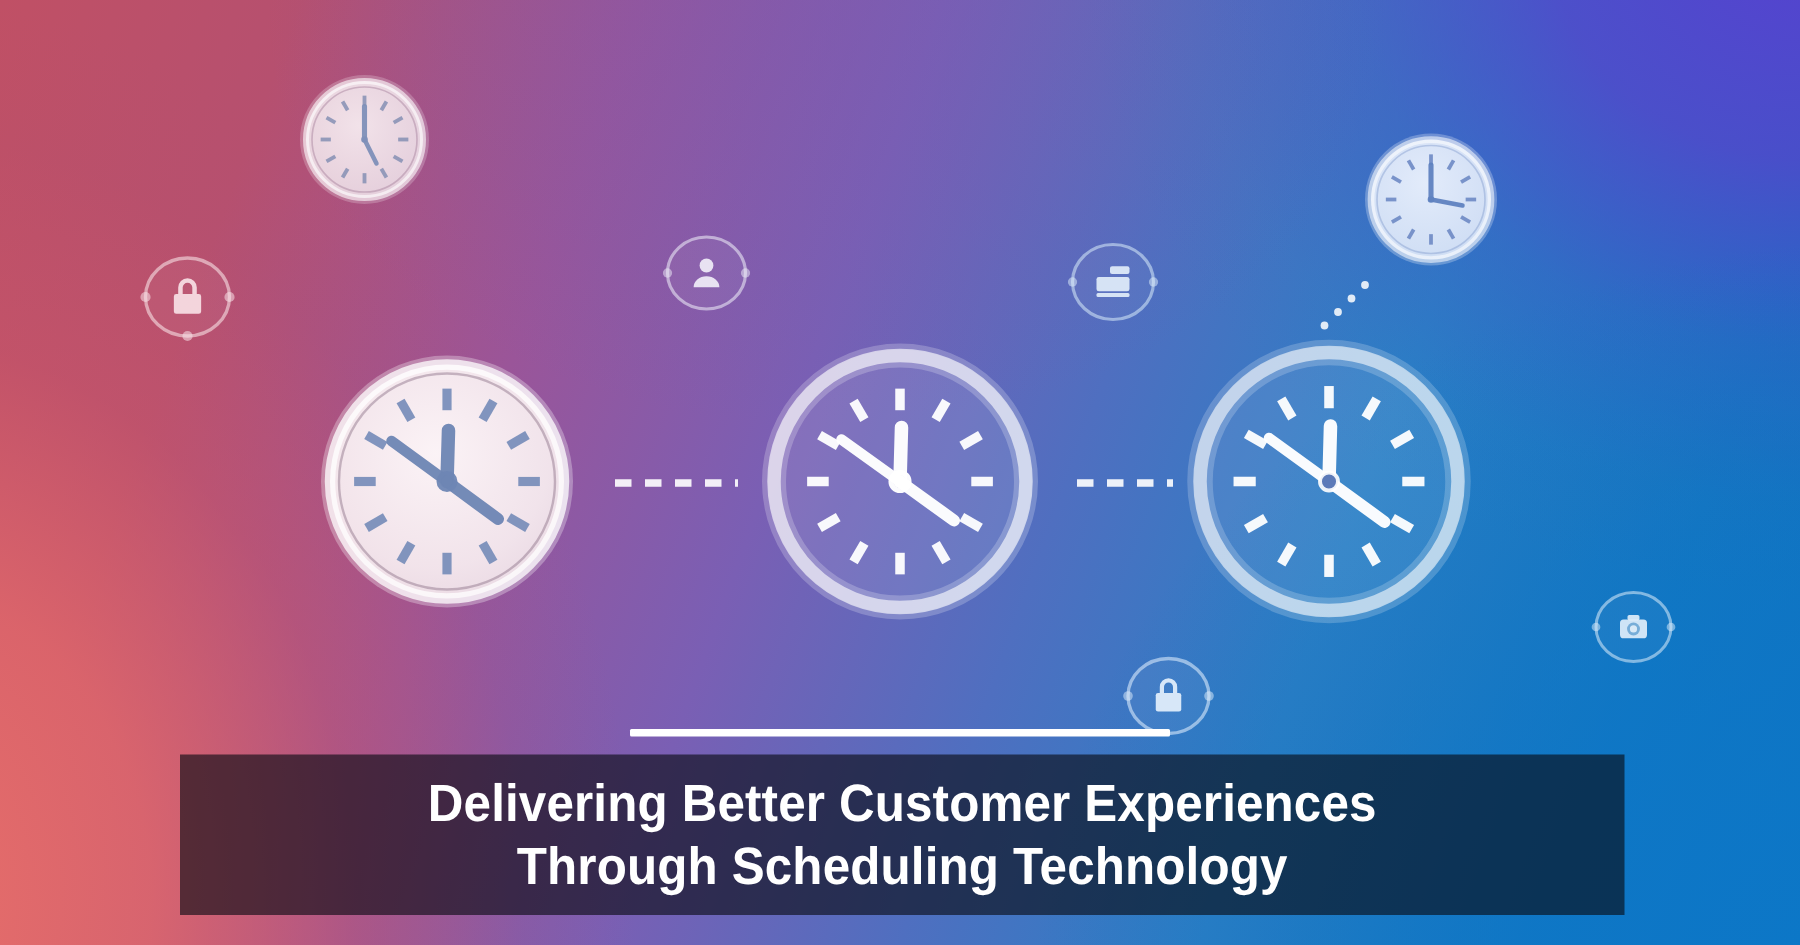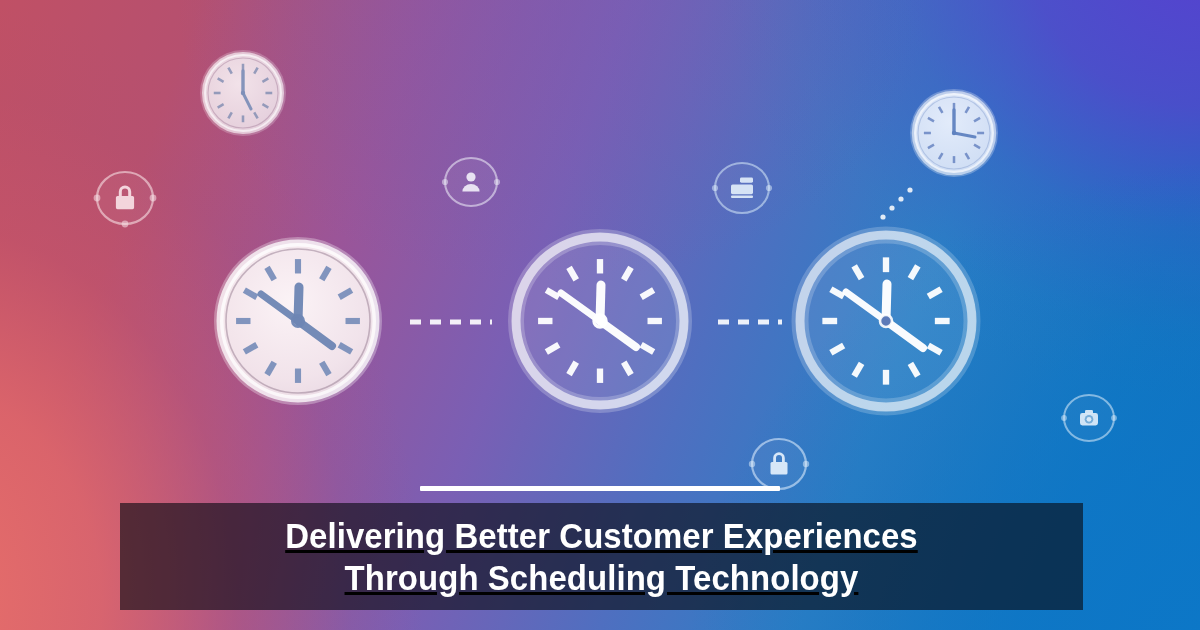--- a/index.html
+++ b/index.html
@@ -89,21 +89,20 @@
   .banner {
     position: absolute;
     left: 120px;
     top: 503px;
     width: 963px;
     height: 107px;
     background: rgba(8,10,18,0.62);
     display: flex;
     align-items: center;
     justify-content: center;
-    text-decoration: underline;
   }
   .banner-title {
     margin: 0;
     color: #ffffff;
     font-family: "Liberation Sans", sans-serif;
     font-weight: bold;
     font-size: 35px;
     line-height: 1.19;
     text-align: center;
     letter-spacing: 0.1px;

